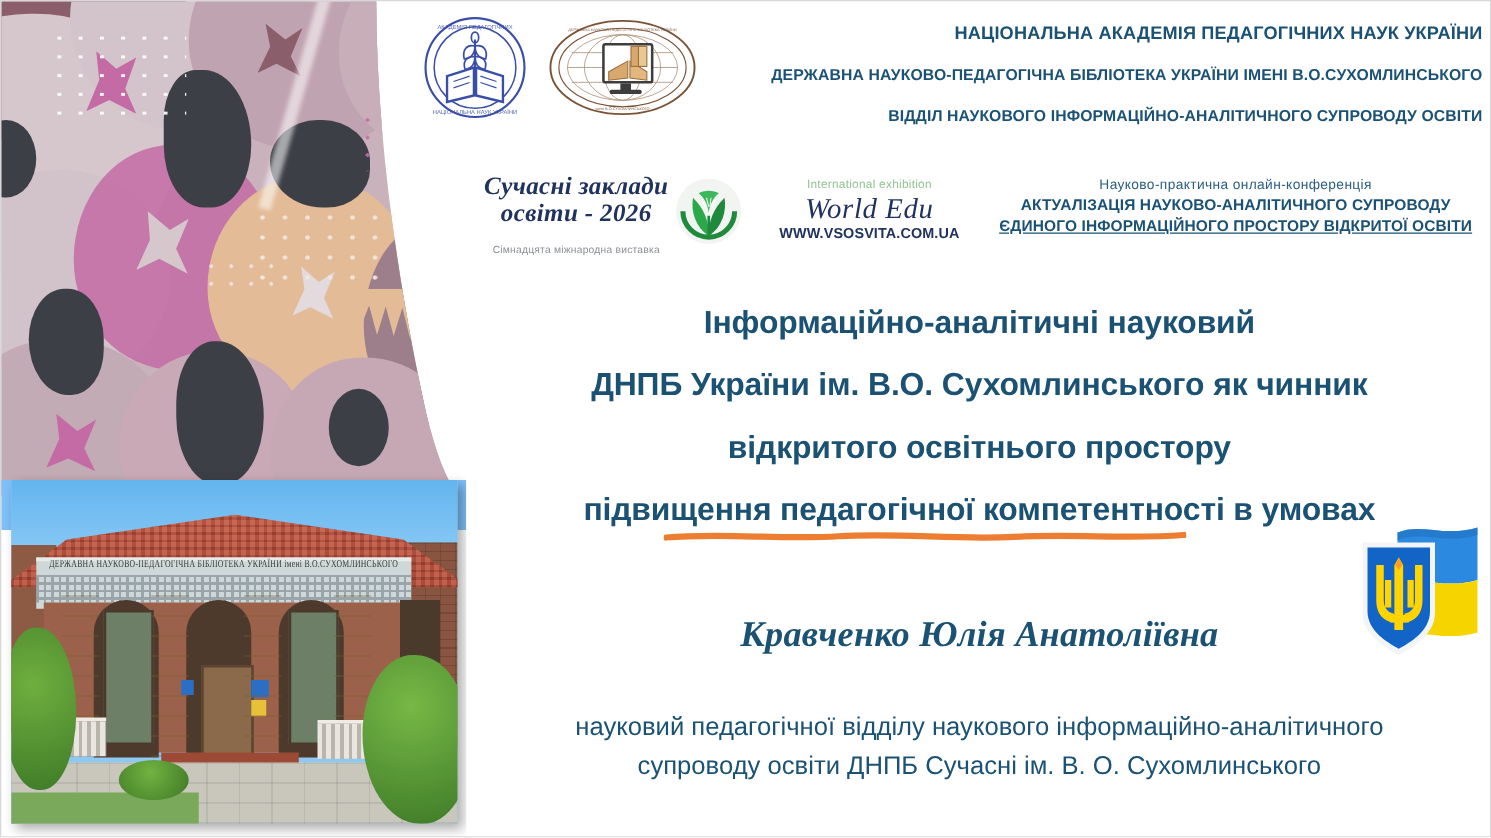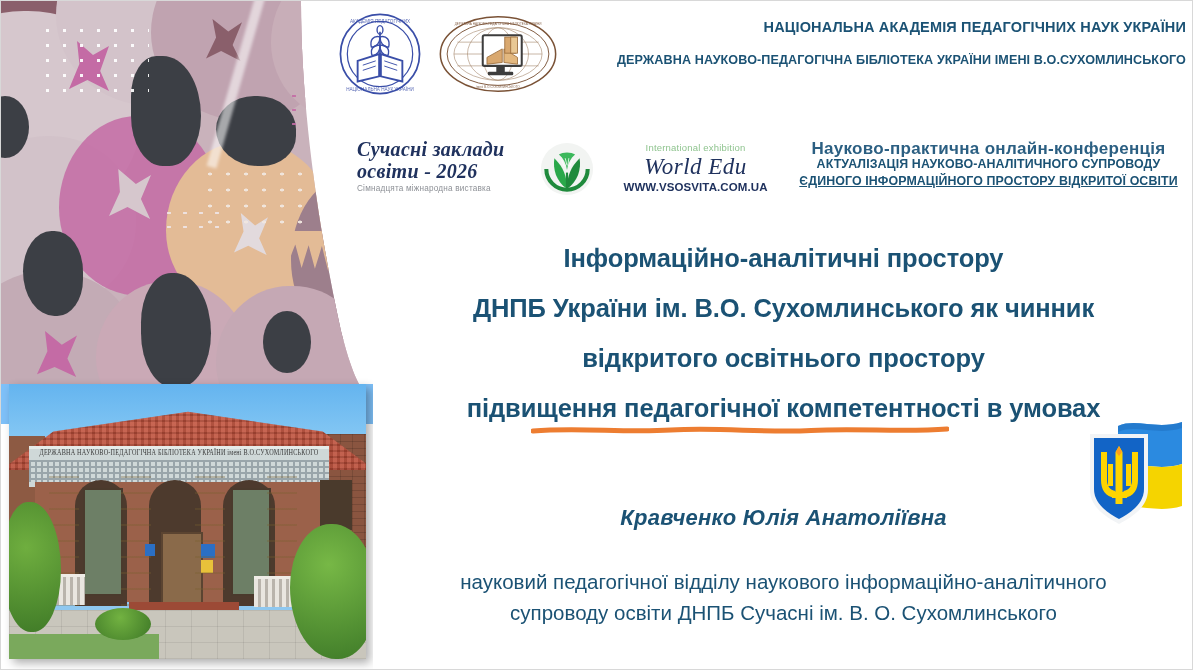--- a/index.html
+++ b/index.html
@@ -106,64 +106,64 @@
   .hdr-lines{
     position:absolute;left:560px;top:14px;width:625px;
     text-align:right;color:#1b5274;
   }
   .hdr-l1{font-size:14.5px;font-weight:700;letter-spacing:.15px;line-height:24px;}
   .hdr-l2{font-size:12.6px;font-weight:700;letter-spacing:.1px;line-height:24px;margin-top:9px;}
   .hdr-l3{font-size:12.6px;font-weight:700;letter-spacing:.1px;line-height:24px;margin-top:9px;}
 
   
   .exh-suchasni{
-    position:absolute;left:356px;top:138px;width:160px;text-align:left;
+    position:absolute;left:380px;top:138px;width:160px;text-align:center;
   }
   .exh-suchasni .l1{
     font-family:"Liberation Serif", serif;font-style:italic;font-weight:700;
     font-size:20px;color:#20325e;line-height:21px;letter-spacing:.3px;
   }
   .exh-suchasni .l2{
     font-family:"Liberation Serif", serif;font-style:italic;font-weight:700;
     font-size:20px;color:#20325e;line-height:22px;letter-spacing:.3px;
   }
   .exh-suchasni .sub{
-    font-size:8.2px;color:#8d9096;letter-spacing:.2px;margin-top:2px;
+    font-size:8.2px;color:#8d9096;letter-spacing:.2px;margin-top:13px;
   }
   .exh-leaf{position:absolute;left:539px;top:141px;width:54px;height:54px;}
   .exh-worldedu{position:absolute;left:612px;top:141px;width:165px;text-align:center;}
   .exh-worldedu .we-top{font-size:9.5px;color:#8fc48f;letter-spacing:.2px;line-height:12px;}
   .exh-worldedu .we-mid{
     font-family:"Liberation Serif", serif;font-style:italic;font-weight:400;
     font-size:23px;color:#20325e;line-height:26px;letter-spacing:.5px;
   }
   .exh-worldedu .we-url{font-size:11.5px;font-weight:700;color:#20325e;letter-spacing:.1px;line-height:14px;}
 
   .conf-block{position:absolute;left:790px;top:140px;width:395px;text-align:center;color:#1b5274;}
-  .conf-block .c1{font-size:17px;font-weight:700;letter-spacing:.3px;line-height:15px;color:#2b5f82;}
+  .conf-block .c1{font-size:11px;font-weight:400;letter-spacing:.3px;line-height:15px;color:#2b5f82;}
   .conf-block .c2{font-size:12.4px;font-weight:700;letter-spacing:.1px;line-height:16.5px;}
   .conf-block .c3{font-size:12.4px;font-weight:700;letter-spacing:.1px;line-height:16.5px;text-decoration:underline;}
 
   
   .main-title{
     position:absolute;left:395px;top:232px;width:775px;
     text-align:center;color:#1b5274;
     font-size:25.5px;font-weight:700;line-height:50px;letter-spacing:-0.1px;
   }
   .underline-stroke{
     position:absolute;left:530px;top:421px;width:418px;height:11px;
   }
 
   
   .emblem{position:absolute;left:1081px;top:411px;width:105px;height:118px;}
 
   
   .author-name{
-    position:absolute;left:395px;top:504px;width:775px;text-align:center;
-    color:#1b5274;font-size:22px;font-weight:700;font-style:italic;letter-spacing:.2px;
+    position:absolute;left:395px;top:491px;width:775px;text-align:center;
+    color:#1b5274;font-size:29px;font-weight:700;font-style:italic;letter-spacing:.2px;font-family:Liberation Serif, serif;
   }
   .author-role{
     position:absolute;left:395px;top:565px;width:775px;text-align:center;
     color:#1b5274;font-size:20.5px;font-weight:400;line-height:31px;
   }
 </style>
 </head>
 <body>
 
 <div class="slide">
@@ -312,20 +312,21 @@
       <g fill="#7a5236" opacity=".9">
         <text x="70" y="12" font-size="3.6" text-anchor="middle" font-family="'Liberation Sans',sans-serif">ДЕРЖАВНА НАУКОВО-ПЕДАГОГІЧНА БІБЛІОТЕКА УКРАЇНИ</text>
         <text x="70" y="86" font-size="3.6" text-anchor="middle" font-family="'Liberation Sans',sans-serif">імені В.О.СУХОМЛИНСЬКОГО</text>
       </g>
     </svg>
   </div>
 
   <div class="hdr-lines">
     <div class="hdr-l1">НАЦІОНАЛЬНА АКАДЕМІЯ ПЕДАГОГІЧНИХ НАУК УКРАЇНИ</div>
     <div class="hdr-l2">ДЕРЖАВНА НАУКОВО-ПЕДАГОГІЧНА БІБЛІОТЕКА УКРАЇНИ ІМЕНІ В.О.СУХОМЛИНСЬКОГО</div>
+    <div class="hdr-l3">ВІДДІЛ НАУКОВОГО ІНФОРМАЦІЙНО-АНАЛІТИЧНОГО СУПРОВОДУ ОСВІТИ</div>
   </div>
 
   <div class="exh-suchasni">
     <div class="l1">Сучасні заклади</div>
     <div class="l2">освіти - 2026</div>
     <div class="sub">Сімнадцята міжнародна виставка</div>
   </div>
 
   <div class="exh-leaf">
     <svg viewBox="0 0 60 60" width="54" height="54" aria-hidden="true">
@@ -347,21 +348,21 @@
     <div class="we-url">WWW.VSOSVITA.COM.UA</div>
   </div>
 
   <div class="conf-block">
     <div class="c1">Науково-практична онлайн-конференція</div>
     <div class="c2">АКТУАЛІЗАЦІЯ НАУКОВО-АНАЛІТИЧНОГО СУПРОВОДУ</div>
     <div class="c3">ЄДИНОГО ІНФОРМАЦІЙНОГО ПРОСТОРУ ВІДКРИТОЇ ОСВІТИ</div>
   </div>
 
   <div class="main-title">
-    <div>Інформаційно-аналітичні простору</div>
+    <div>Інформаційно-аналітичні науковий</div>
     <div>ДНПБ України ім. В.О. Сухомлинського як чинник</div>
     <div>відкритого освітнього простору</div>
     <div>підвищення педагогічної компетентності в умовах</div>
   </div>
 
   <div class="underline-stroke">
     <svg viewBox="0 0 418 12" width="418" height="12" preserveAspectRatio="none" aria-hidden="true">
       <path d="M2,7 C48,3 92,9 140,6 C188,3 232,9 280,6.5 C328,4 372,8.5 416,5" fill="none" stroke="#ed7d31" stroke-width="5" stroke-linecap="round"></path>
     </svg>
   </div>

